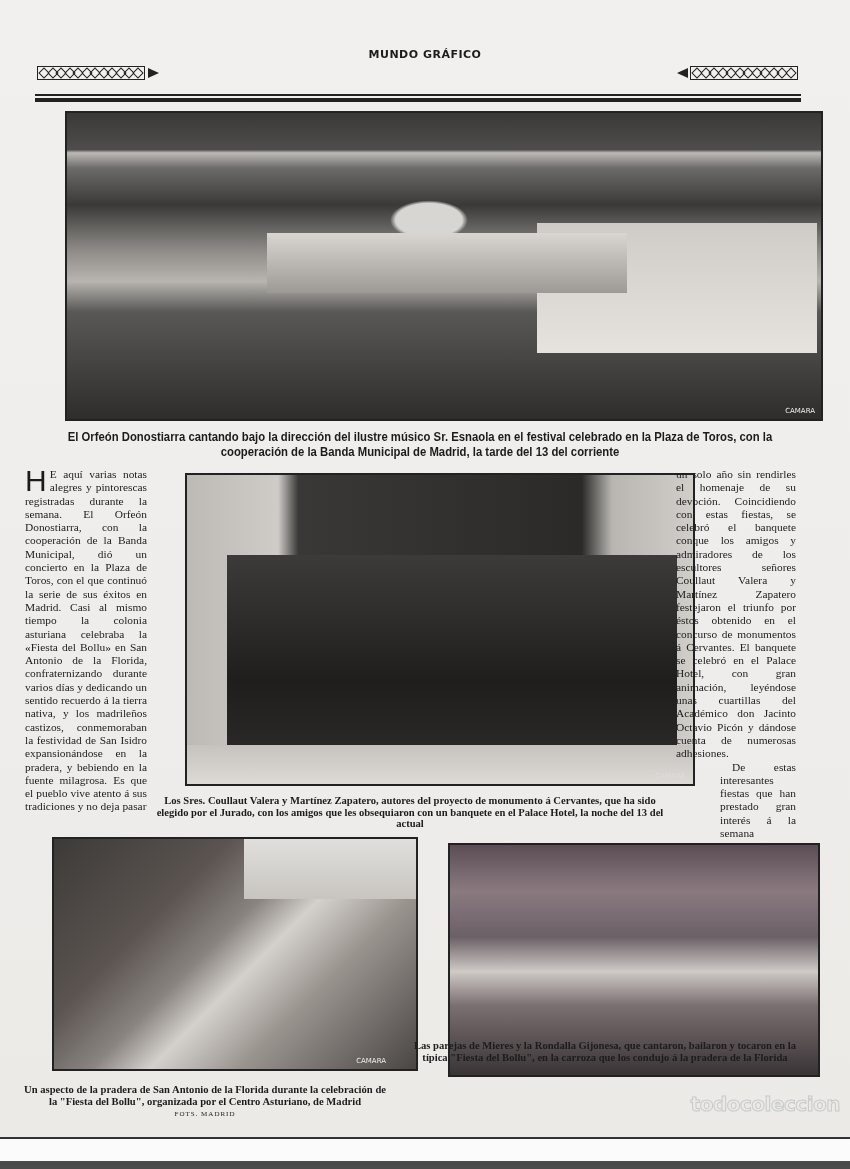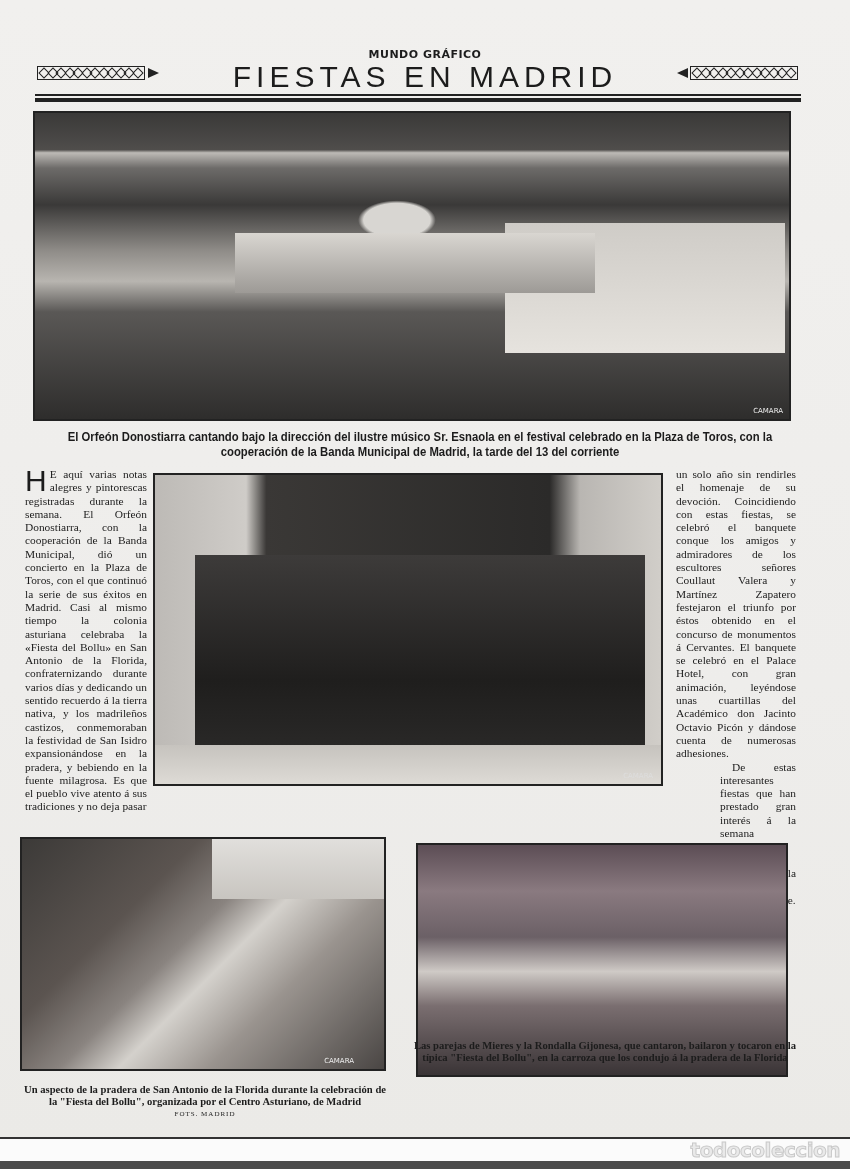--- a/index.html
+++ b/index.html
@@ -8,21 +8,21 @@
   .abs{position:absolute;}
   
   .masthead{left:0;width:850px;top:48px;text-align:center;font-family:"DejaVu Sans",sans-serif;font-weight:bold;font-size:11px;letter-spacing:0.5px;}
   .title{left:0;width:850px;top:60px;text-align:center;font-family:"Liberation Sans",sans-serif;font-size:30px;letter-spacing:5px;font-weight:400;line-height:34px;}
   .orn{height:14px;border:1.5px solid #222;top:66px;display:flex;align-items:center;justify-content:space-around;padding:0 2px;box-sizing:border-box;}
   .orn span{display:inline-block;width:6px;height:6px;border:1px solid #222;transform:rotate(45deg);}
   .arrow{top:68px;width:0;height:0;}
   .rule1{left:35px;width:766px;top:94px;height:2px;background:#222;}
   .rule2{left:35px;width:766px;top:98px;height:4px;background:#222;}
   
-  .photo{border:2px solid #222;box-sizing:border-box;overflow:hidden;}
+  .photo{border:2px solid #222;box-sizing:border-box;overflow:hidden;margin-left:32px;}
   .ph-orfeon{left:33px;top:111px;width:758px;height:310px;background:
       radial-gradient(ellipse at 48% 35%,#d8d6d2 0 6%,transparent 7%),
       linear-gradient(180deg,#3a3938 0%,#4f4d4b 12%,#bdbab6 13%,#6d6b69 18%,#3a3938 30%,#8f8c88 45%,#b8b5b0 55%,#5a5856 65%,#2e2d2c 100%);}
   .ph-orfeon .stage{left:200px;top:120px;width:360px;height:60px;background:linear-gradient(180deg,#d9d6d1,#9d9a96);}
   .ph-orfeon .arena{left:470px;top:110px;width:280px;height:130px;background:linear-gradient(180deg,#cfccc7,#e6e3de);}
   .ph-banquete{left:153px;top:473px;width:510px;height:313px;background:
       linear-gradient(90deg,#bdbab6 0%,#cfccc8 18%,#3a3836 22%,#2b2a29 78%,#b9b6b2 84%,#d1cec9 100%);}
   .ph-banquete .crowd{left:40px;top:80px;width:450px;height:210px;background:linear-gradient(180deg,#3d3b3a,#1f1e1d 60%,#2c2b2a);}
   .ph-banquete .steps{left:0;top:270px;width:506px;height:40px;background:linear-gradient(180deg,#c6c3be,#dedbd6);}
   .ph-pradera{left:20px;top:837px;width:366px;height:234px;background:
@@ -41,21 +41,21 @@
   
   .col{font-size:11.4px;line-height:13.3px;text-align:justify;}
   .col-left{left:25px;width:122px;top:468px;}
   .col-right{left:676px;width:120px;top:468px;}
   .dropcap{float:left;font-size:30px;line-height:24px;margin:1px 3px 0 0;font-family:"Liberation Sans",sans-serif;font-weight:normal;}
   .indent{text-indent:12px;display:block;margin-left:44px;}
   
   .foot-rule{left:0;top:1137px;width:850px;height:2px;background:#333;}
   .foot-white{left:0;top:1139px;width:850px;height:22px;background:#fbfbfb;}
   .foot-dark{left:0;top:1161px;width:850px;height:8px;background:#4b4b4b;}
-  .watermark{left:670px;top:1138px;width:170px;text-align:right;font-family:"DejaVu Sans",sans-serif;font-weight:bold;font-size:20px;color:#e9e9e9;-webkit-text-stroke:1px #c9c9c9;letter-spacing:-0.5px;}
+  .watermark{left:670px;top:1092px;width:170px;text-align:right;font-family:"DejaVu Sans",sans-serif;font-weight:bold;font-size:20px;color:#e9e9e9;-webkit-text-stroke:1px #c9c9c9;letter-spacing:-0.5px;}
 </style>
 </head>
 <body>
 
 <div class="page">
 
   <div class="abs masthead">MUNDO GRÁFICO</div>
   <div class="abs orn" style="left:37px;width:108px;">
     <span></span>
       <span></span>
@@ -64,21 +64,20 @@
       <span></span>
       <span></span>
       <span></span>
       <span></span>
       <span></span>
       <span></span>
       <span></span>
       <span></span>
   </div>
   <div class="abs arrow" style="left:148px;border-top:5px solid transparent;border-bottom:5px solid transparent;border-left:11px solid #222;"></div>
-  <div class="abs title">FIESTAS EN MADRID</div>
   <div class="abs arrow" style="left:677px;border-top:5px solid transparent;border-bottom:5px solid transparent;border-right:11px solid #222;"></div>
   <div class="abs orn" style="left:690px;width:108px;">
     <span></span>
       <span></span>
       <span></span>
       <span></span>
       <span></span>
       <span></span>
       <span></span>
       <span></span>
@@ -99,20 +98,21 @@
 
   <div class="abs col col-left">
     <span class="dropcap">H</span><span>E aquí varias notas alegres y pintorescas registradas durante la semana. El Orfeón Donostiarra, con la cooperación de la Banda Municipal, dió un concierto en la Plaza de Toros, con el que continuó la serie de sus éxitos en Madrid. Casi al mismo tiempo la colonia asturiana celebraba la «Fiesta del Bollu» en San Antonio de la Florida, confraternizando durante varios días y dedicando un sentido recuerdo á la tierra nativa, y los madrileños castizos, conmemoraban la festividad de San Isidro expansionándose en la pradera, y bebiendo en la fuente milagrosa. Es que el pueblo vive atento á sus tradiciones y no deja pasar</span>
   </div>
 
   <div class="abs photo ph-banquete">
     <div class="abs crowd"></div>
     <div class="abs steps"></div>
     <div class="abs credit" style="right:8px;bottom:4px;color:#ddd;">CAMARA</div>
   </div>
+  <div class="abs cap cap2">Los Sres. Coullaut Valera y Martínez Zapatero, autores del proyecto de monumento á Cervantes, que ha sido elegido por el Jurado, con los amigos que les obsequiaron con un banquete en el Palace Hotel, la noche del 13 del actual</div>
 
   <div class="abs col col-right">
     <span>un solo año sin rendirles el homenaje de su devoción. Coincidiendo con estas fiestas, se celebró el banquete conque los amigos y admiradores de los escultores señores Coullaut Valera y Martínez Zapatero festejaron el triunfo por éstos obtenido en el concurso de monumentos á Cervantes. El banquete se celebró en el Palace Hotel, con gran animación, leyéndose unas cuartillas del Académico don Jacinto Octavio Picón y dándose cuenta de numerosas adhesiones.</span>
     <span class="indent">De estas interesantes fiestas que han prestado gran interés á la semana últimamente transcurrida, publicamos la nota correspondiente.</span>
   </div>
 
   <div class="abs photo ph-pradera">
     <div class="abs sky"></div>
     <div class="abs credit" style="right:30px;bottom:4px;">CAMARA</div>
   </div>

